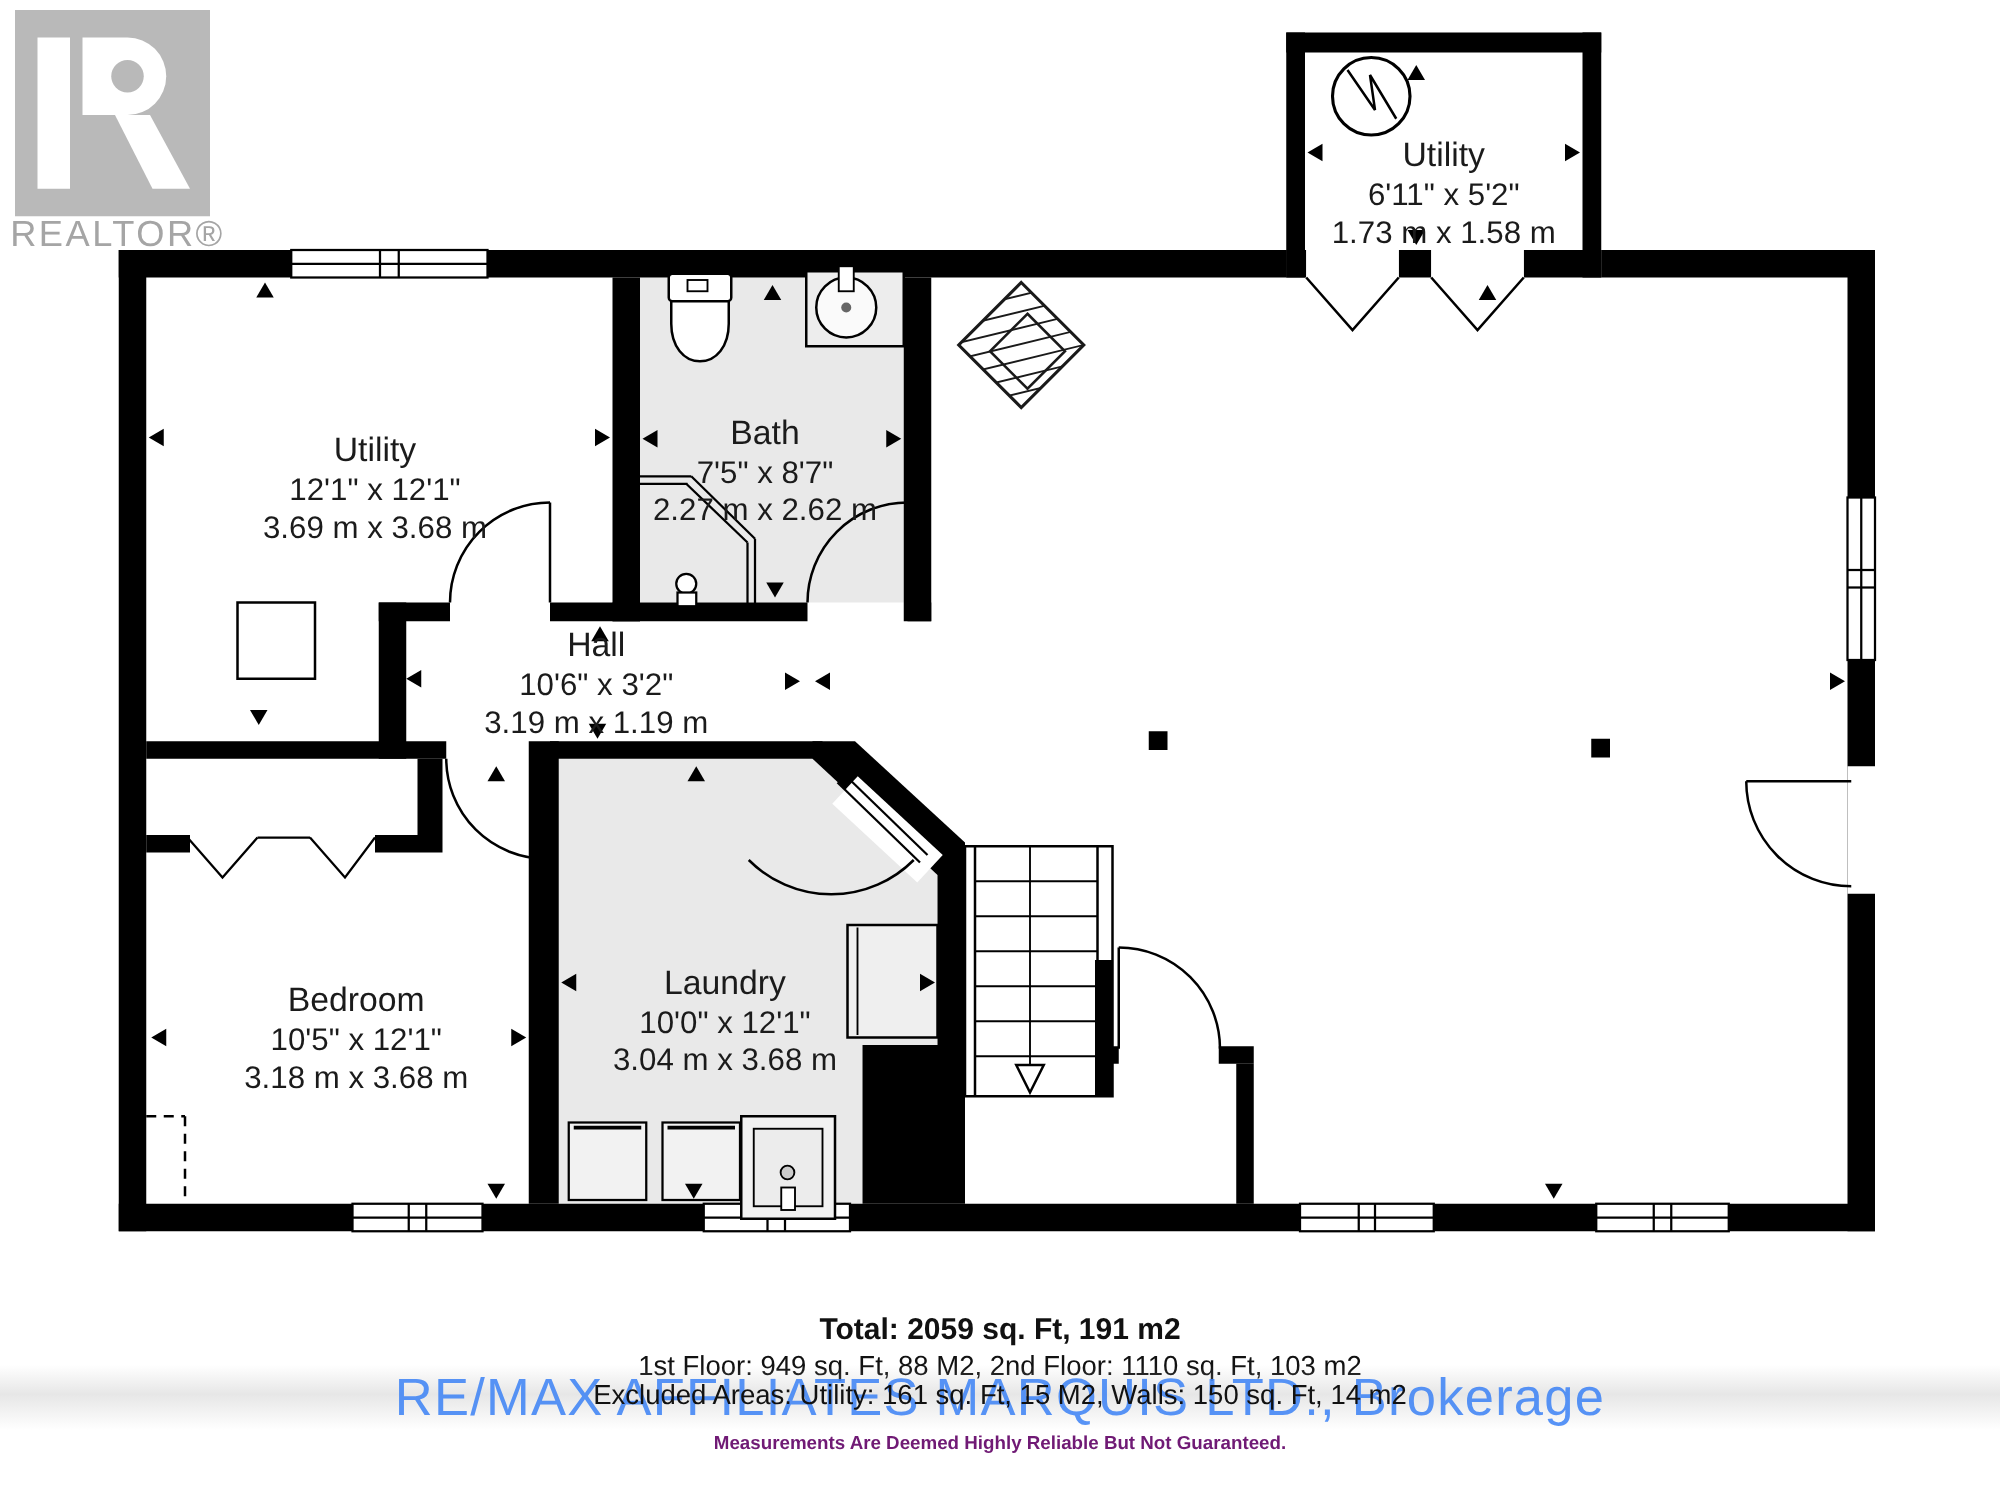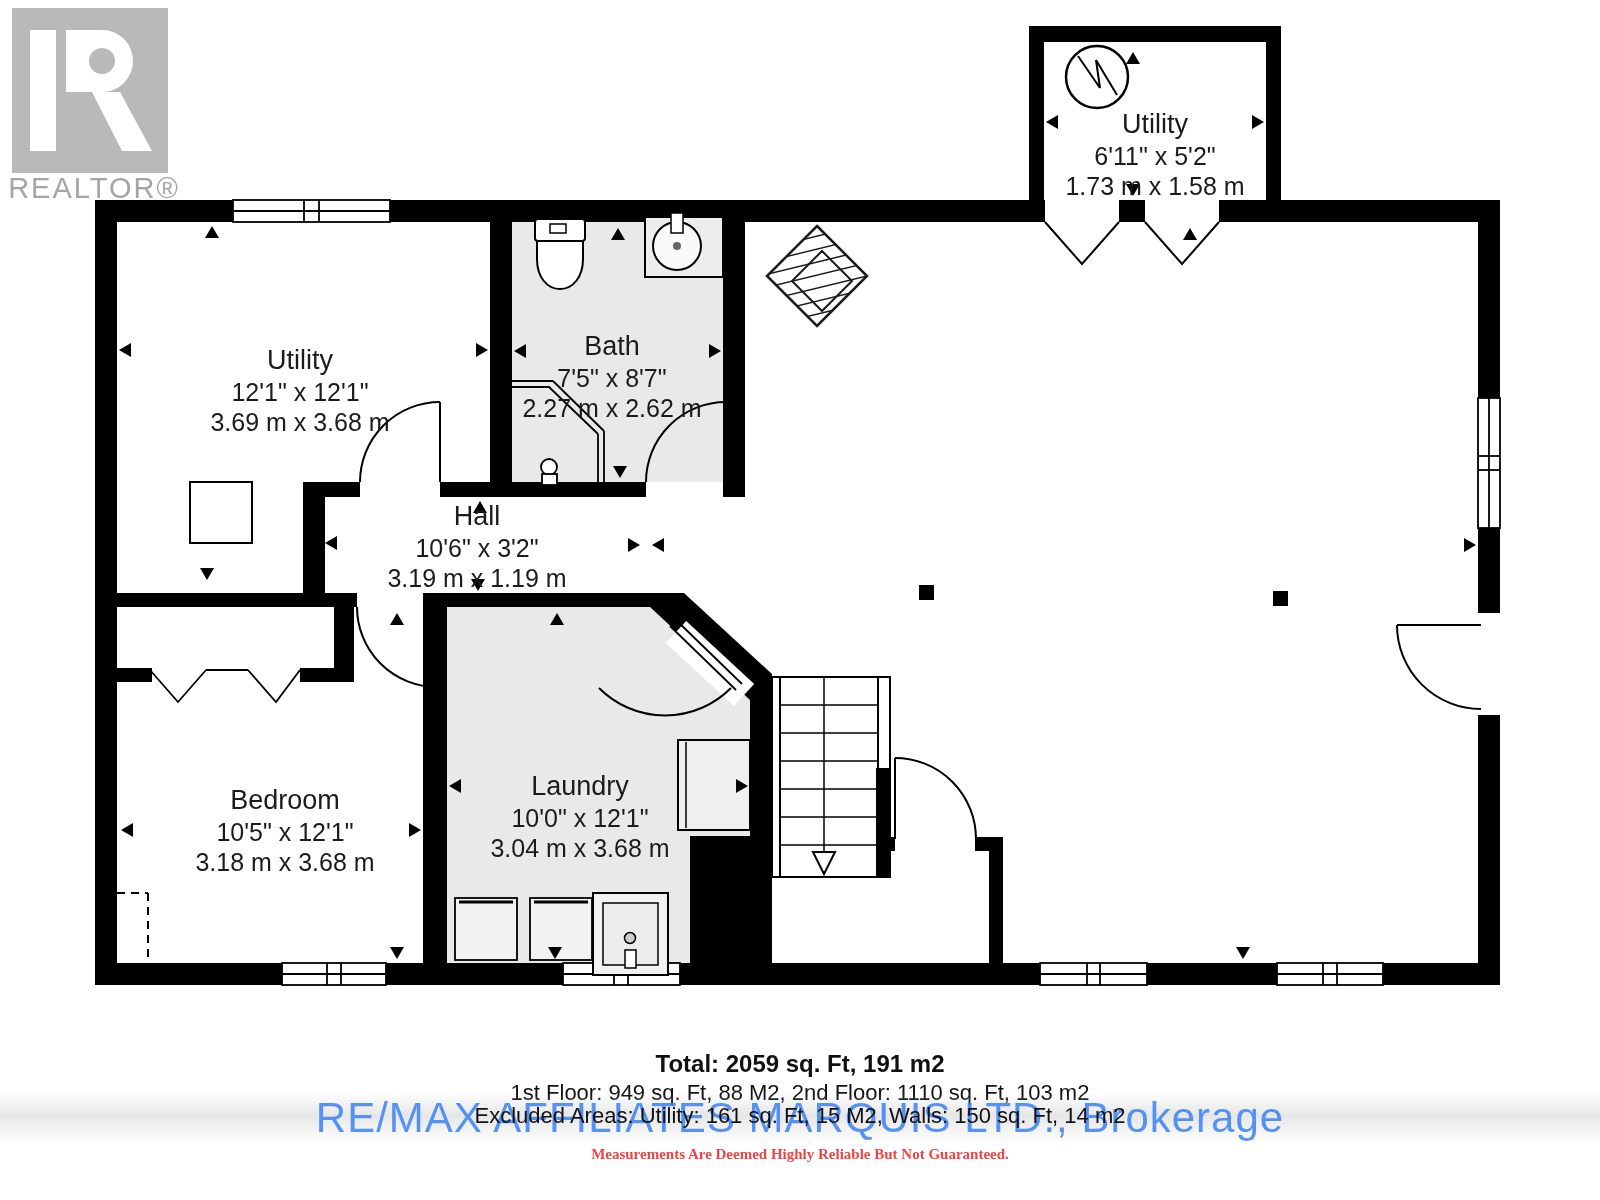--- a/index.html
+++ b/index.html
@@ -9,21 +9,21 @@
   .room-label{position:absolute;transform:translateX(-50%);text-align:center;color:#1b1b1b;white-space:nowrap;}
   .rname{font-size:27px;line-height:33px;}
   .rdim{font-size:25px;line-height:30px;}
   .footer-line{position:absolute;left:0;width:100%;text-align:center;color:#111;}
   #footer-total{top:1050px;font-size:24px;font-weight:bold;}
   #footer-floors{top:1080px;font-size:22px;}
   #footer-excluded{top:1103px;font-size:22px;z-index:3;}
   #watermark-band{position:absolute;left:0;top:1092px;width:100%;height:52px;z-index:1;
      background:linear-gradient(to bottom, rgba(200,200,200,0) 0%, rgba(185,185,185,0.35) 45%, rgba(200,200,200,0) 100%);}
   #watermark{top:1094px;font-size:42px;color:#3b82f6;opacity:.85;z-index:2;letter-spacing:1px;}
-  #disclaimer{top:1146px;font-size:15px;font-weight:600;color:#ef4444;font-family:Liberation Serif, serif;}
+  #disclaimer{top:1146px;font-size:15px;font-weight:600;color:#701a75;}
   #logo-box{position:absolute;left:12px;top:8px;width:156px;height:165px;background:#b9b9b9;}
   #logo-text{position:absolute;left:6px;top:172px;width:176px;text-align:center;
      font-size:29px;color:#a5a5a5;letter-spacing:2px;}
 </style>
 </head>
 <body>
 
 <div id="canvas">
 
   <div id="logo-box">

